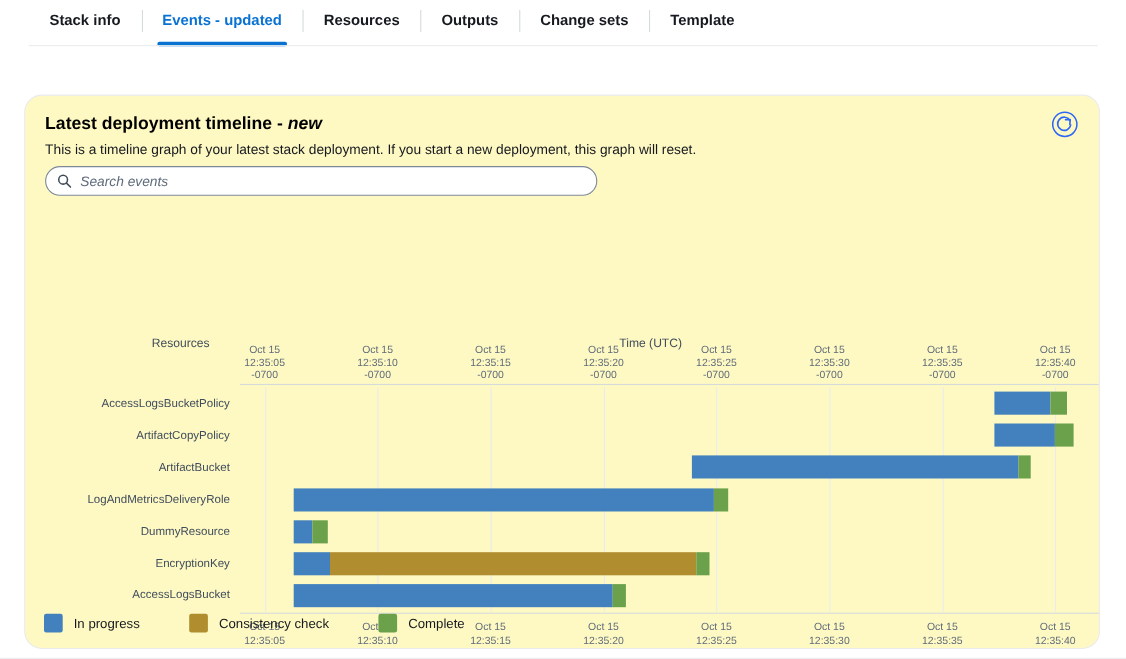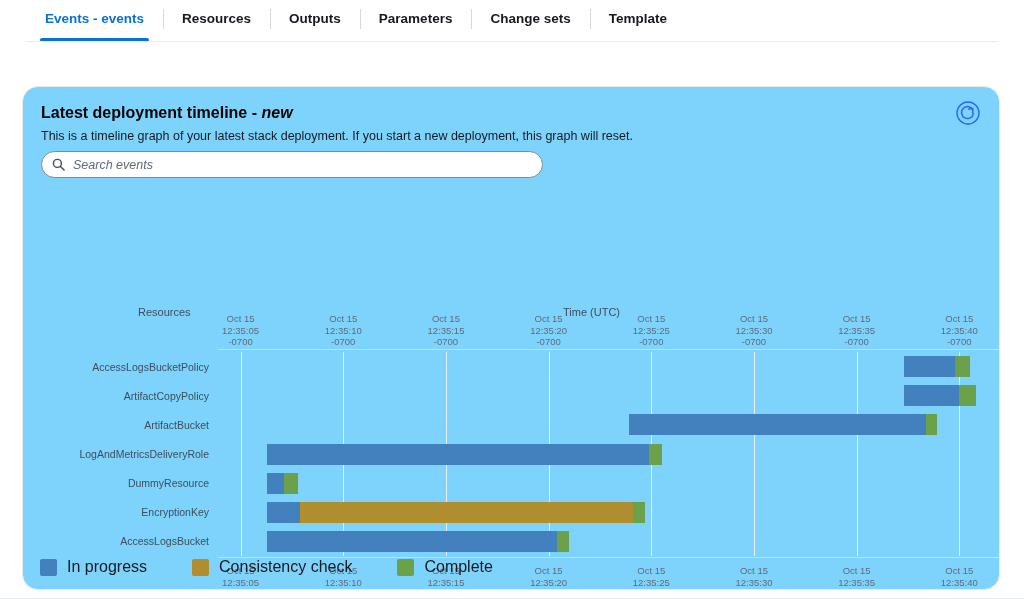--- a/index.html
+++ b/index.html
@@ -53,21 +53,21 @@
     padding:0 30px;
     color:#16191f;cursor:pointer;white-space:nowrap;
   }
   .viewtoggle .seg.active{
     background:#2f67f5;color:#ffffff;
   }
 
   
   .card{
     position:absolute;left:22px;top:86px;width:978px;height:504px;
-    background:#7dd3fc;
+    background:#fef9c3;
     border:1px solid #e9ebed;border-radius:16px;
     box-sizing:border-box;
     overflow:hidden;
   }
   .card-title{
     position:absolute;left:18px;top:17px;
     font-size:16px;font-weight:700;color:#000000;
     white-space:nowrap;
   }
   .card-title .new{font-style:italic;font-weight:700;}
@@ -137,36 +137,36 @@
   .seg-cp{background:#6ba14a;}
   .bar > div{position:absolute;top:0;height:21px;}
 
   
   .legend{
     position:absolute;left:40px;top:558px;
     display:flex;align-items:center;
   }
   .legend-item{display:flex;align-items:center;margin-right:45px;}
   .legend-sw{width:17px;height:17px;border-radius:2px;}
-  .legend-lb{margin-left:10px;font-size:16px;color:#16191f;white-space:nowrap;}
+  .legend-lb{margin-left:10px;font-size:12px;color:#16191f;white-space:nowrap;}
 
   .bottom-rule{
     position:absolute;left:0;top:598px;width:1024px;height:1px;background:#e9ebed;
   }
 </style>
 </head>
 <body>
 
 <div class="page">
 
   <div class="tabbar" id="tabbar">
-      <div class="tab active"><span>Events - events</span><span class="underline"></span></div>
+      <div class="tab"><span>Stack info</span></div>
+      <div class="tab active"><span>Events - updated</span><span class="underline"></span></div>
       <div class="tab"><span>Resources</span></div>
       <div class="tab"><span>Outputs</span></div>
-      <div class="tab"><span>Parameters</span></div>
       <div class="tab"><span>Change sets</span></div>
       <div class="tab"><span>Template</span></div>
     </div>
   <div class="tabbar-rule"></div>
 
 
   <div class="card">
 
     <div class="card-title">
       <span>Latest deployment timeline -</span>

